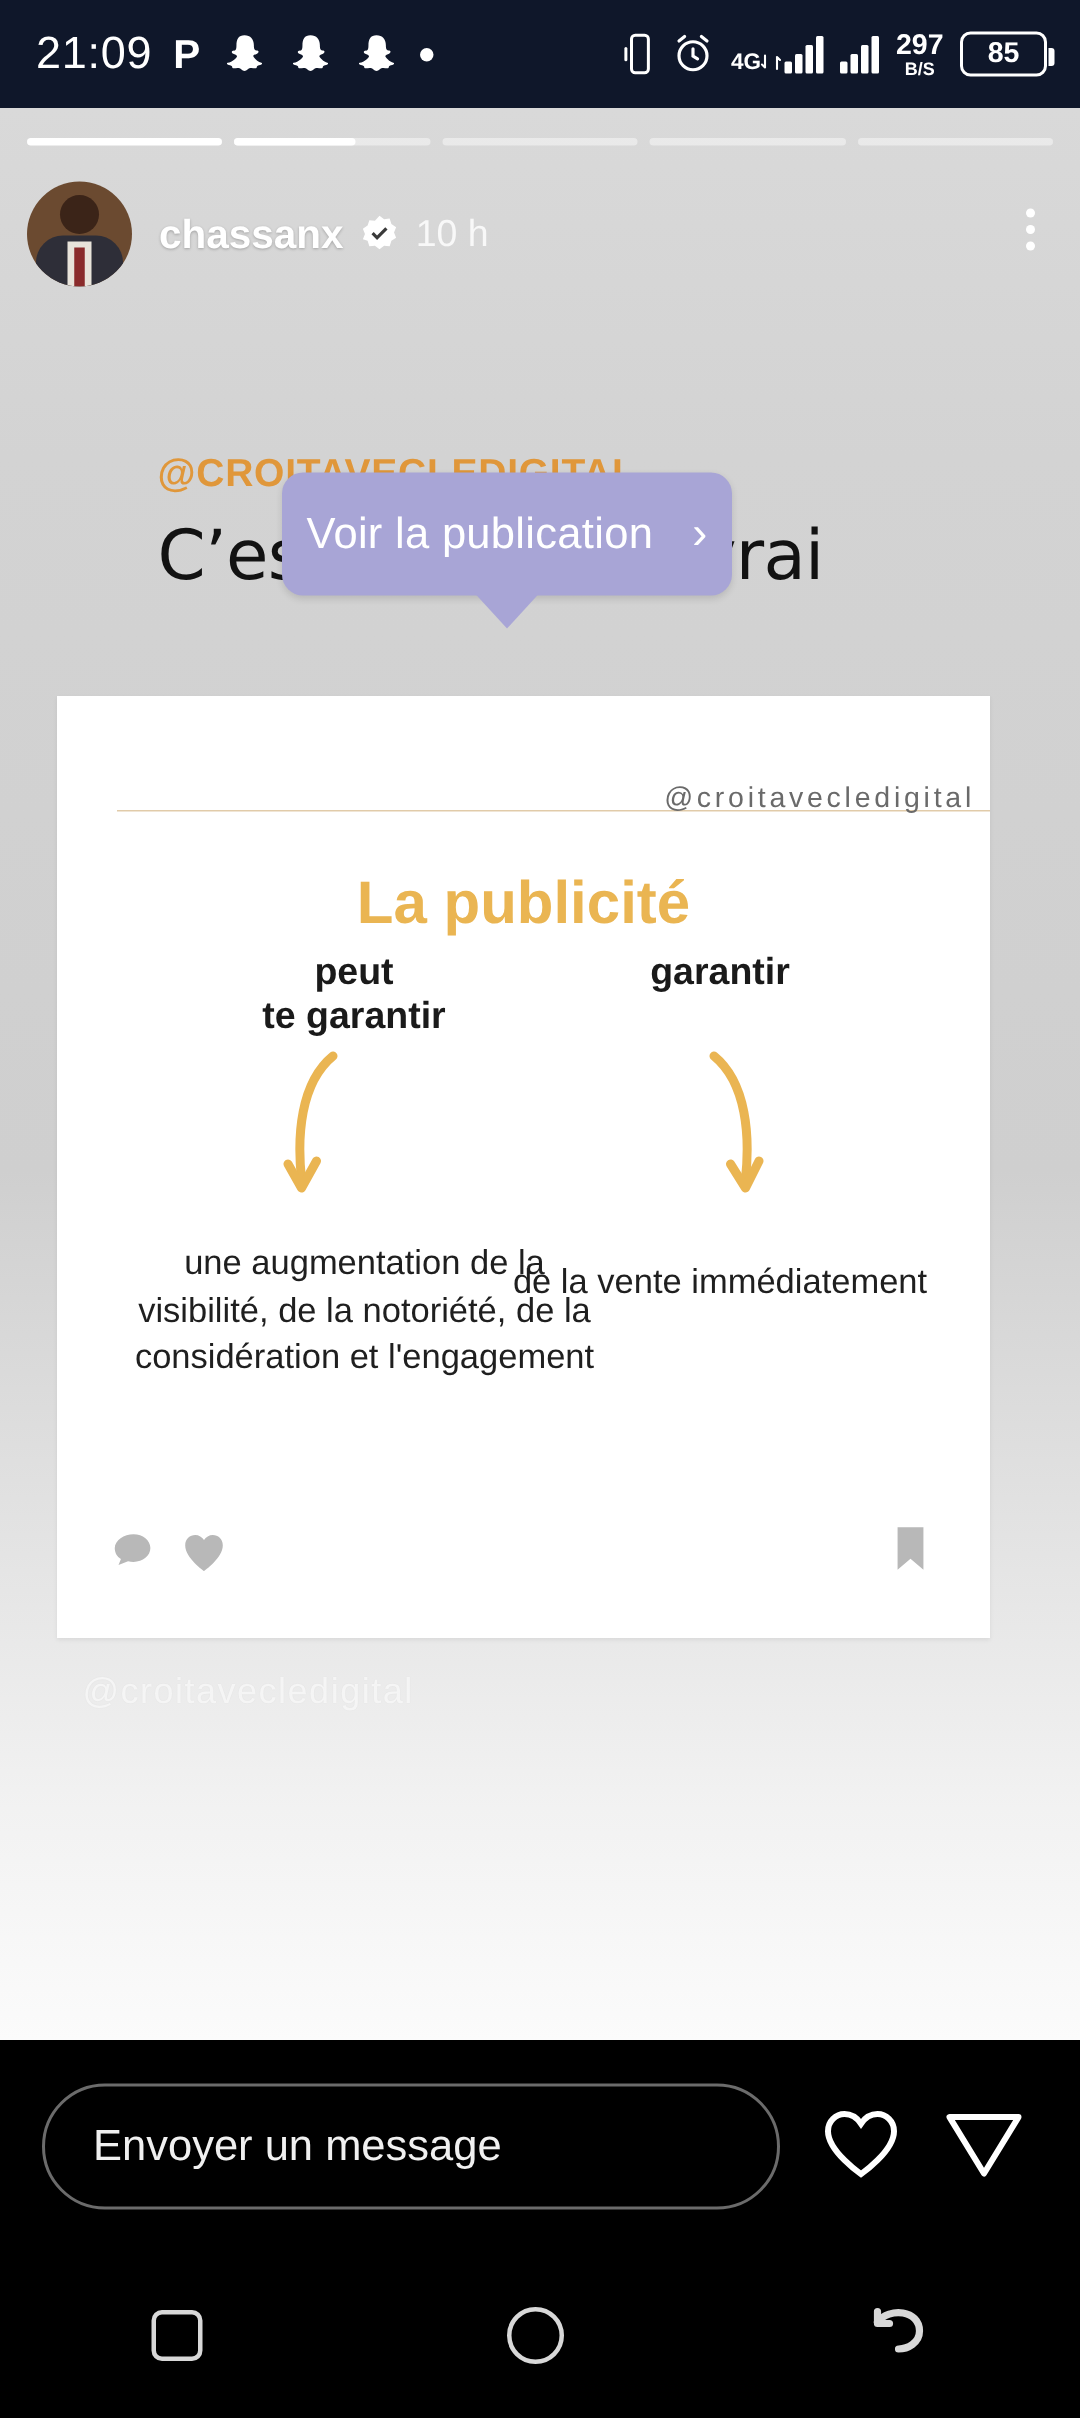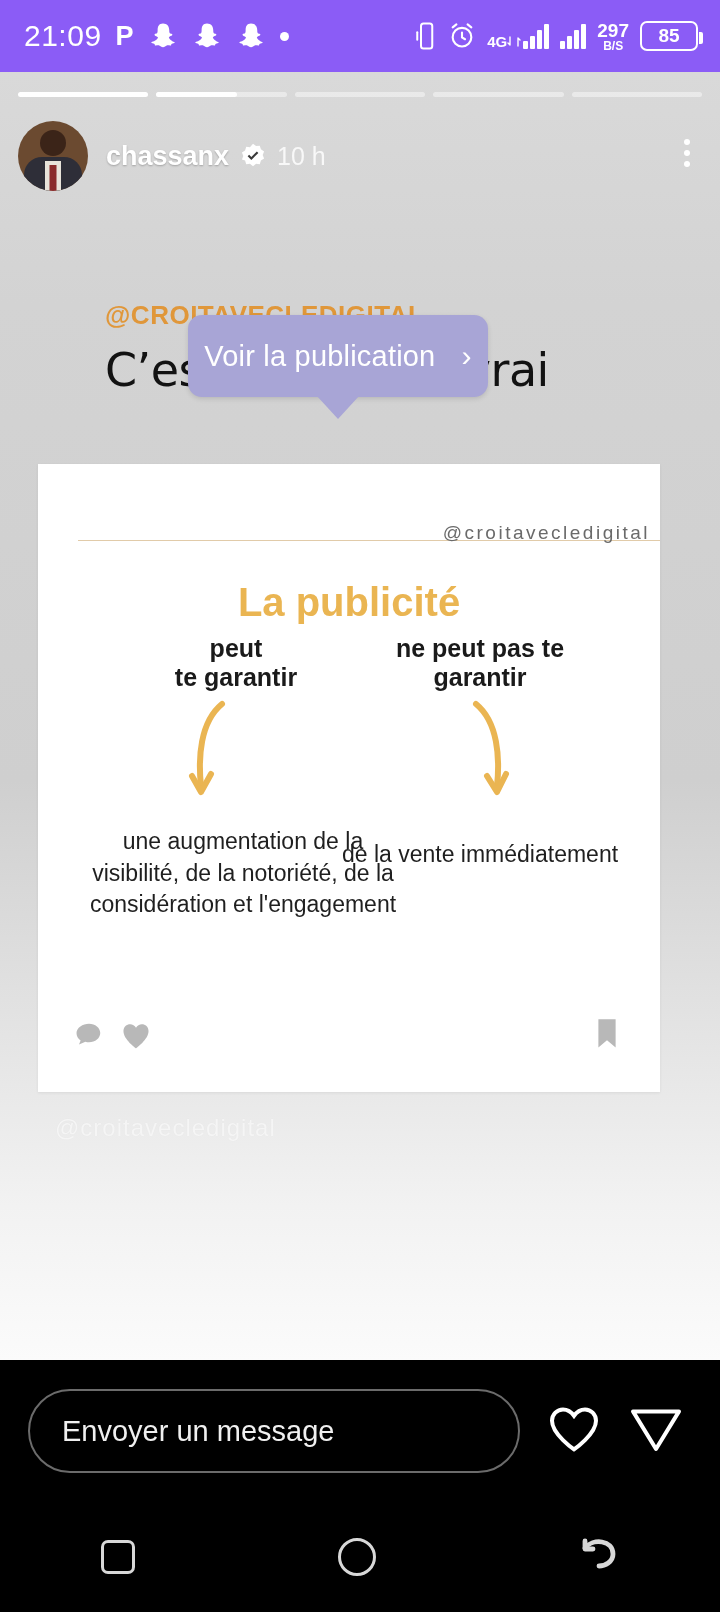--- a/index.html
+++ b/index.html
@@ -19,21 +19,21 @@
 
   
   .statusbar {
     height: 72px;
     flex: 0 0 72px;
     display: flex;
     align-items: center;
     justify-content: space-between;
     padding: 0 22px 0 24px;
     color: #fff;
-    background: #8b5cf6;
+    background: #0f172a;
   }
   .sb-left { display: flex; align-items: center; gap: 14px; }
   .sb-time { font-size: 30px; font-weight: 400; letter-spacing: .5px; }
   .sb-ic { display: inline-flex; align-items: center; justify-content: center; }
   .p-badge {
     font-size: 27px; font-weight: 700;
   }
   .ghost {
     width: 30px; height: 30px;
     position: relative;
@@ -331,21 +331,20 @@
     <div class="card">
       <div class="card-handle"></div>
       <div class="handle-text">@croitavecledigital</div>
       <div class="card-title">La publicité</div>
 
       <div class="col-head left">
         <div>peut</div>
         <div>te garantir</div>
       </div>
       <div class="col-head right">
-        <div>ne peut pas te</div>
         <div>garantir</div>
       </div>
 
       <div class="arrow left">
         <svg width="44" height="104" viewBox="0 0 44 104">
           <path d="M34 4 C12 22, 10 58, 13 86" stroke="#eab552" stroke-width="6" fill="none" stroke-linecap="round"></path>
           <path d="M4 76 L13 92 L23 74" stroke="#eab552" stroke-width="6" fill="none" stroke-linecap="round" stroke-linejoin="round"></path>
         </svg>
       </div>
       <div class="arrow right">

